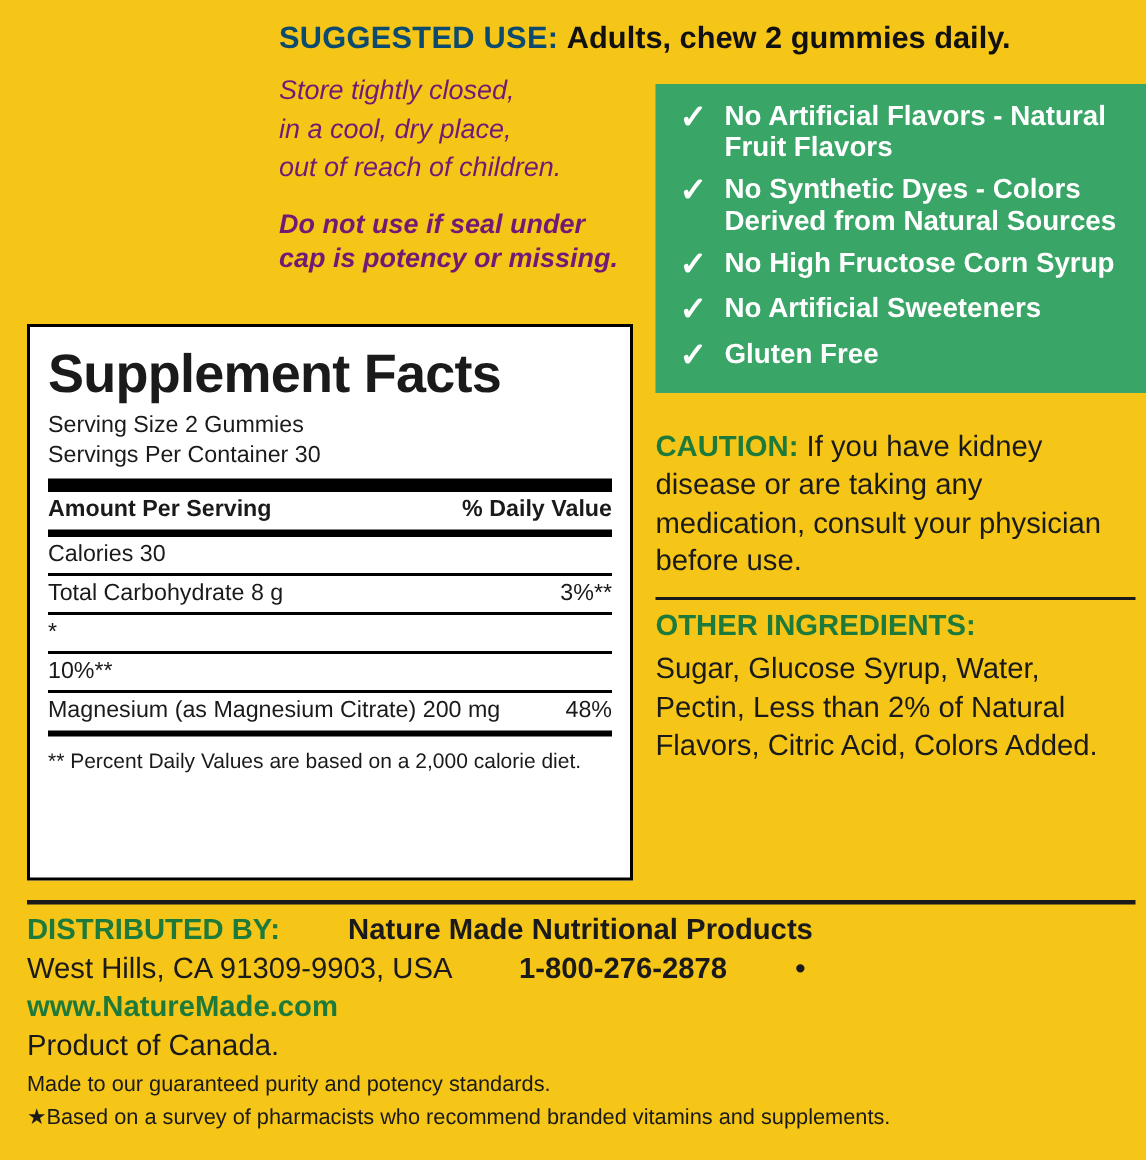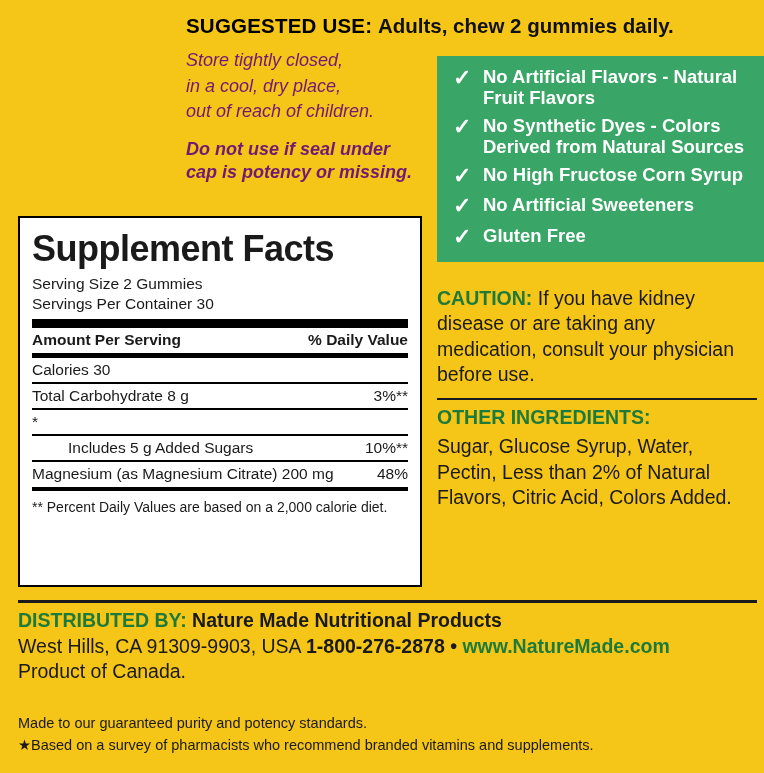--- a/index.html
+++ b/index.html
@@ -25,21 +25,21 @@
   .suggested-line {
     position: absolute;
     left: 186px;
     top: 14px;
     width: 500px;
     font-size: 20.5px;
     line-height: 1.15;
     white-space: nowrap;
   }
   .suggested-label {
-    color: #000000;
+    color: #0c4a6e;
     font-weight: bold;
     letter-spacing: 0.2px;
   }
   .suggested-text {
     color: #111;
     font-weight: bold;
   }
 
   .store-block {
     position: absolute;
@@ -185,21 +185,21 @@
   }
   .dist {
     position: absolute;
     left: 18px;
     top: 608px;
     width: 730px;
     font-size: 19.5px;
     line-height: 1.32;
   }
   .dist .hdr { color: #1d7a3a; font-weight: bold; }
-  .dist .b { font-weight: bold; }
+  .dist .b { font-weight: bold; margin-left: 40px; }
   .dist .grn { color: #1d7a3a; font-weight: bold; }
 
   .fine {
     position: absolute;
     left: 18px;
     top: 713px;
     width: 730px;
     font-size: 14.5px;
     line-height: 1.5;
   }
@@ -280,21 +280,20 @@
     <span>3%**</span>
   </div>
   <div class="rule-thin"></div>
 
   <div class="sf-row">
     <span>*</span>
   </div>
   <div class="rule-thin"></div>
 
   <div class="sf-row">
-    <span class="ind2">Includes 5 g Added Sugars</span>
     <span>10%**</span>
   </div>
   <div class="rule-thin"></div>
 
   <div class="sf-row">
     <span>Magnesium (as Magnesium Citrate)  200 mg</span>
     <span>48%</span>
   </div>
   <div class="rule-med"></div>
 

